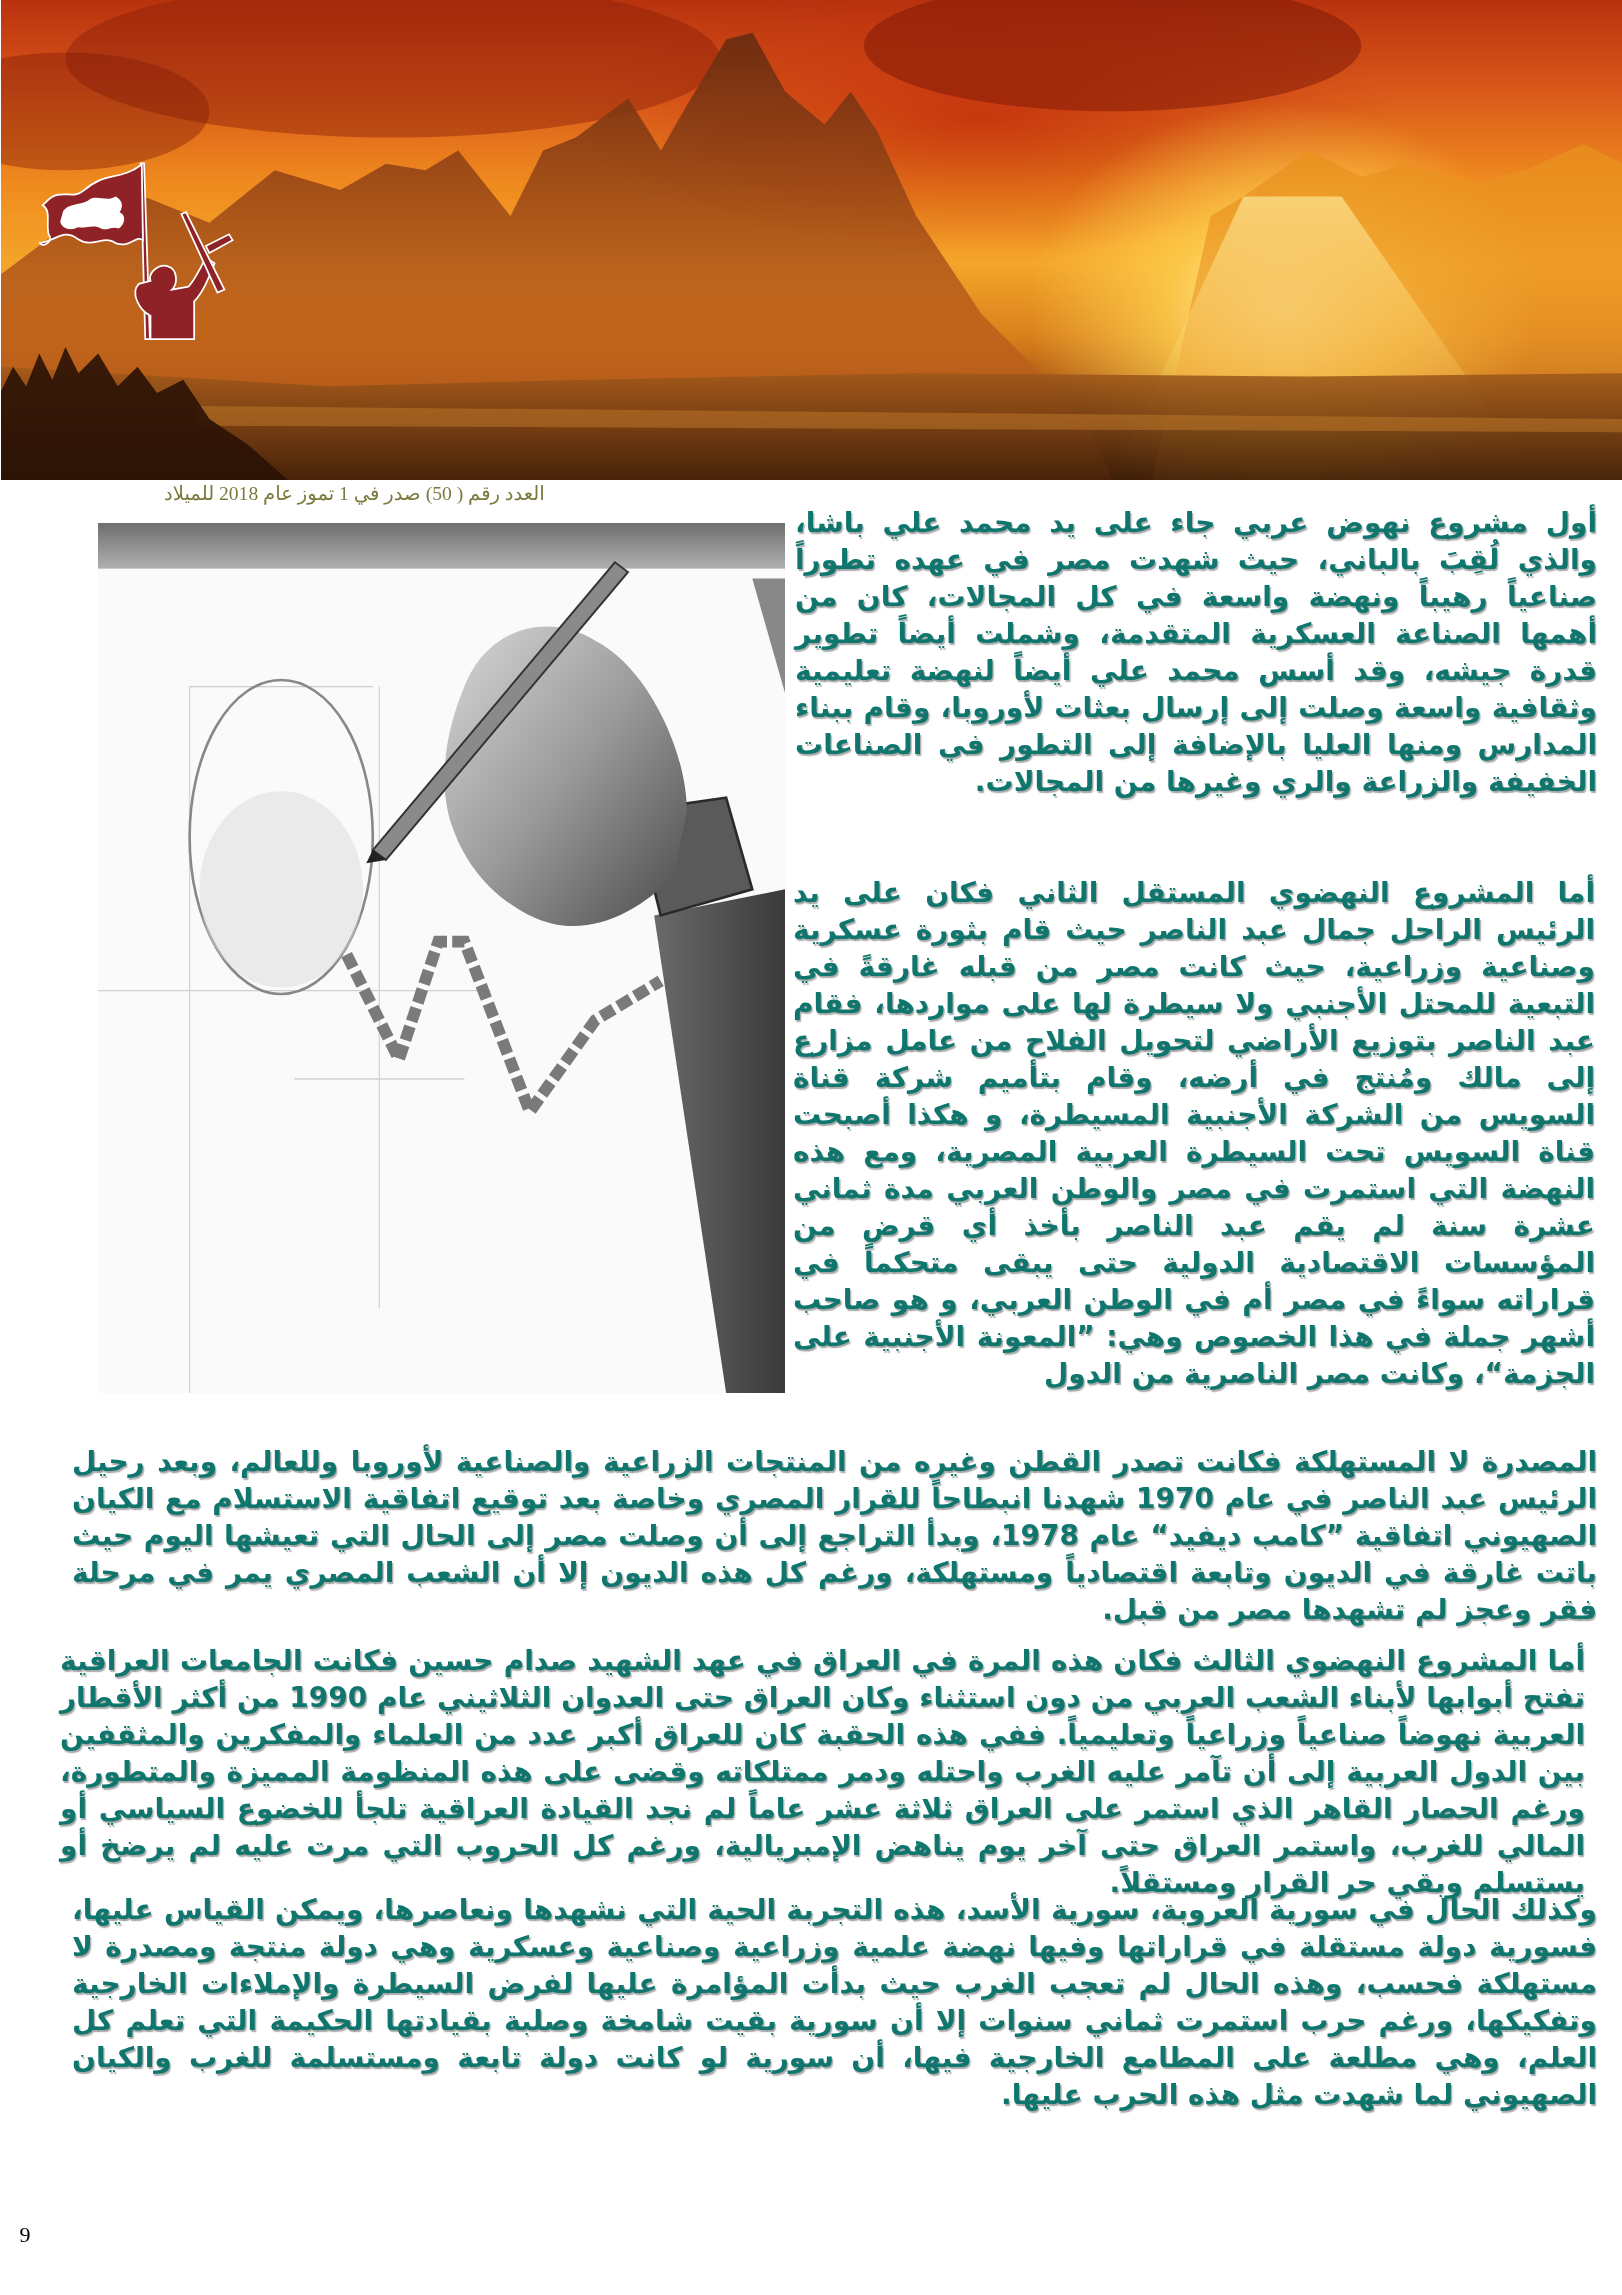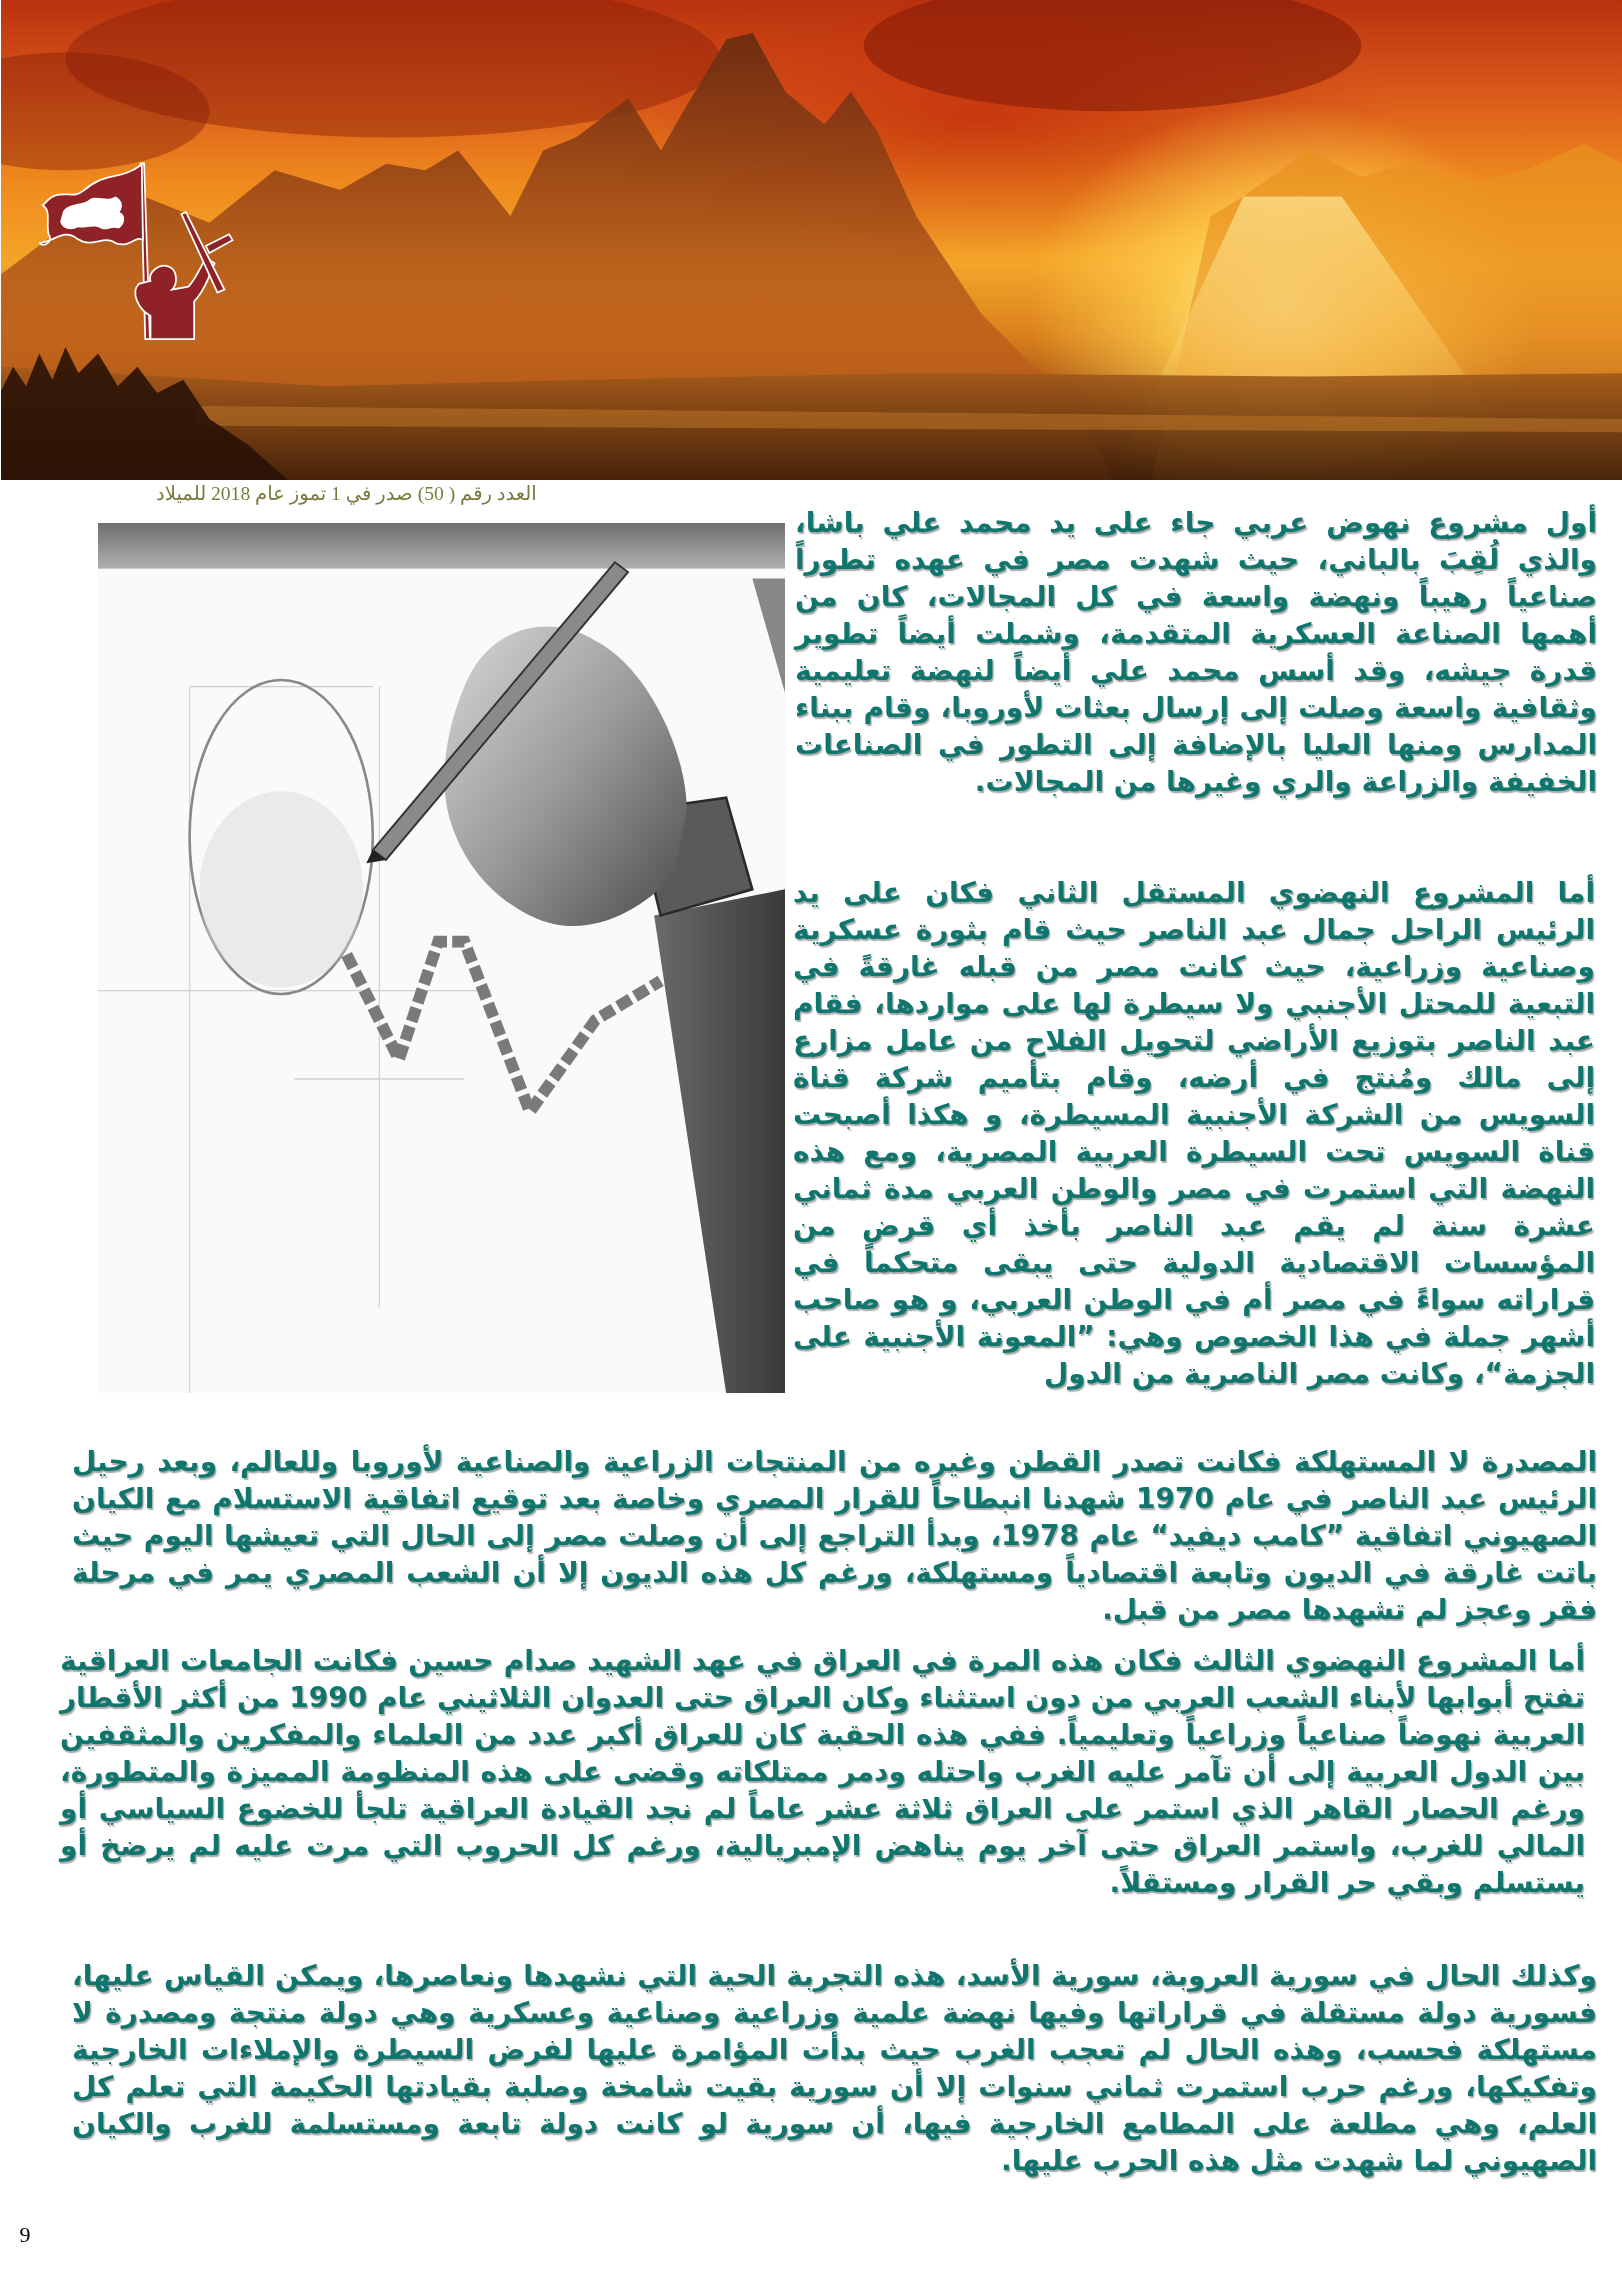--- a/index.html
+++ b/index.html
@@ -17,21 +17,21 @@
   .banner svg.scene { position: absolute; left: 0; top: 0; width: 1623px; height: 480px; }
   .logo { position: absolute; left: 13px; top: 147px; width: 275px; height: 262px; }
   .logo-text {
     position: absolute; left: 19.6px; top: 353px; width: 262px; text-align: center;
     color: #ffffff; font-size: 35px; font-family: "DejaVu Sans", sans-serif; font-weight: normal;
     direction: rtl;
   }
 
   
   .issue-line {
-    position: absolute; top: 482px; left: 156px; width: 393px; text-align: left; direction: rtl;
+    position: absolute; top: 482px; left: 164px; width: 393px; text-align: left; direction: rtl;
     font-family: "Liberation Serif", "DejaVu Serif", serif; font-size: 19.6px; color: #7a7a3c; white-space: nowrap;
   }
 
   
   .illustration {
     position: absolute; left: 98px; top: 523px; width: 687px; height: 870px; overflow: hidden;
     background: #f3f3f3;
   }
   .illustration svg { width: 100%; height: 100%; }
 
@@ -39,21 +39,21 @@
   .para {
     position: absolute; direction: rtl; text-align: justify; text-align-last: right;
     font-family: "DejaVu Sans", sans-serif; font-weight: bold; font-size: 28px; line-height: 37px;
     color: #0f766e;
     text-shadow: 1.3px 2px 1.3px rgba(0,0,0,0.35);
   }
   .p1 { right: 26px; width: 802px; top: 504px; }
   .p2 { right: 28px; width: 802px; top: 874px; }
   .p2b { right: 26px; width: 1525px; top: 1421px; margin-top: 22px; }
   .p3 { right: 38px; width: 1525px; top: 1642px; }
-  .p4 { right: 26px; width: 1525px; top: 1957px; }
+  .p4 { right: 26px; width: 1525px; top: 1891px; }
 
   .page-number {
     position: absolute; left: 19.6px; top: 2222px; font-family: "Liberation Serif", serif; font-size: 22px; color: #000;
   }
 </style>
 </head>
 <body>
 
 <div class="banner">
   <svg class="scene" viewBox="0 0 2480 733" preserveAspectRatio="none">

